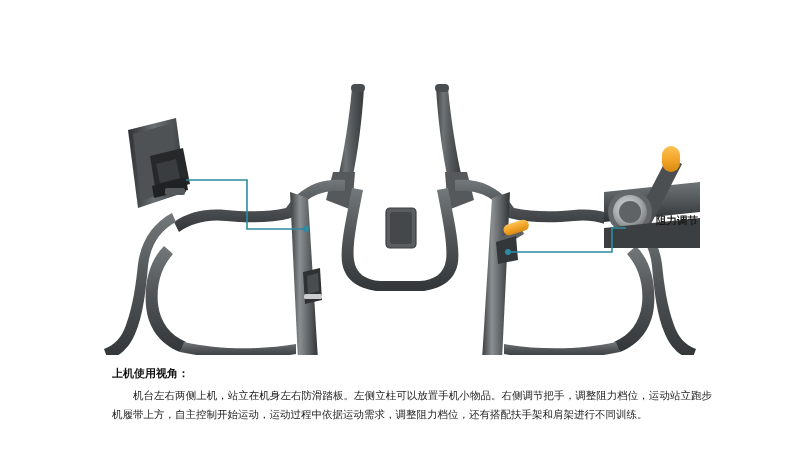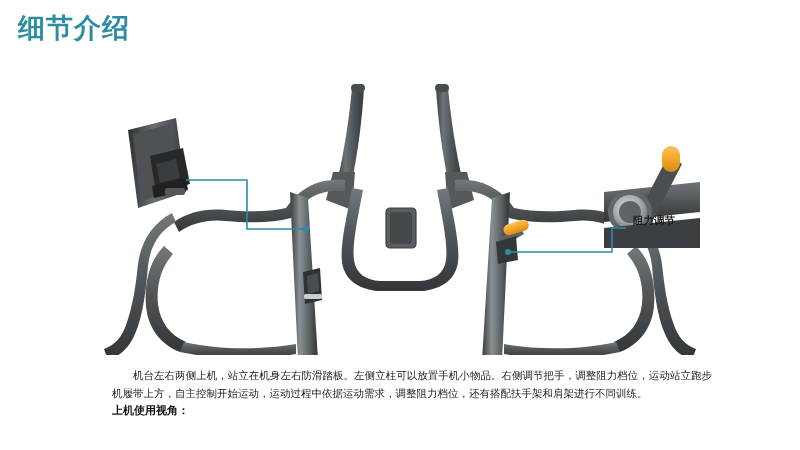--- a/index.html
+++ b/index.html
@@ -49,21 +49,21 @@
     text-align: center;
     font-size: 10.5px;
     font-weight: bold;
     color: #1a1a1a;
     line-height: 1.45;
     white-space: nowrap;
   }
   .callout-label .l1 { display: block; }
   .callout-label .l2 { display: block; }
   #callout-left-label  { left: 107px; top: 213px; width: 104px; }
-  #callout-right-label { left: 598px; top: 213px; width: 112px; }
+  #callout-right-label { left: 586px; top: 213px; width: 112px; text-align: right; }
 
   
   #body-copy {
     position: absolute;
     left: 112px;
     top: 366px;
     width: 600px;
   }
   #body-heading {
     font-size: 11px;
@@ -79,21 +79,20 @@
     margin: 0;
     text-indent: 2em;
     text-align: justify;
   }
 </style>
 </head>
 <body>
 
 <div id="page">
 
-  <div id="page-title">细节介绍</div>
 
   <div id="illustration">
     <svg width="800" height="295" viewBox="0 0 800 295" xmlns="http://www.w3.org/2000/svg">
       <defs>
         <linearGradient id="tubeV" x1="0" y1="0" x2="1" y2="0">
           <stop offset="0%" stop-color="#3f4244"></stop>
           <stop offset="28%" stop-color="#6e7376"></stop>
           <stop offset="55%" stop-color="#55595c"></stop>
           <stop offset="100%" stop-color="#37393b"></stop>
         </linearGradient>
@@ -244,17 +243,17 @@
       </g>
     </svg>
   </div>
 
 
   <div class="callout-label" id="callout-right-label">
     <span class="l1">阻力调节</span>
   </div>
 
   <div id="body-copy">
+    <div id="body-heading">上机使用视角：</div>
     <div id="body-paragraph">机台左右两侧上机，站立在机身左右防滑踏板。左侧立柱可以放置手机小物品。右侧调节把手，调整阻力档位，运动站立跑步机履带上方，自主控制开始运动，运动过程中依据运动需求，调整阻力档位，还有搭配扶手架和肩架进行不同训练。</div>
-    <div id="body-heading">上机使用视角：</div>
   </div>
 
 </div>
 
 </body></html>

